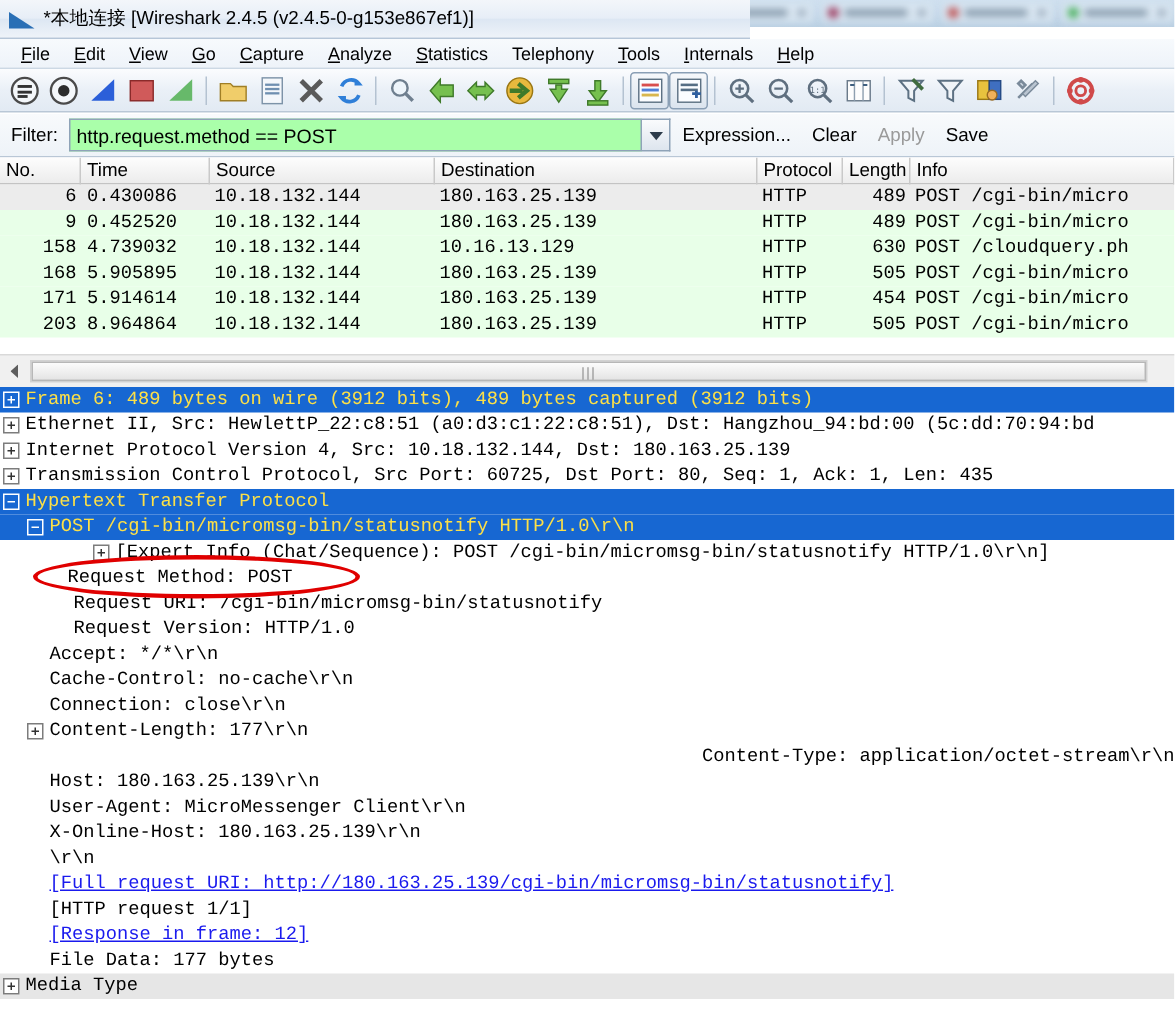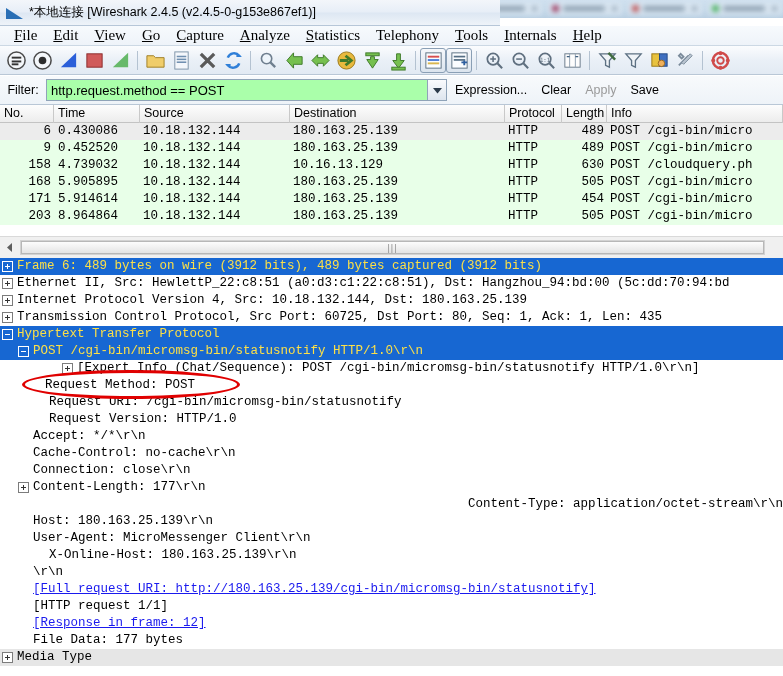--- a/index.html
+++ b/index.html
@@ -61,23 +61,22 @@
   }
 
   
   .menubar {
     position: absolute; left: 0; top: 26px; width: 783px; height: 20px;
     background: linear-gradient(to bottom,#f7fafd 0%,#eef3f9 100%);
     border-bottom: 1px solid #ccd8e4;
     display: flex; align-items: center; padding-left: 6px;
   }
   .menu-item {
-    padding: 1px 8px; font-size: 15px; color: #000; cursor: default;
+    padding: 1px 8px; font-size: 12px; color: #000; cursor: default;
     white-space: nowrap;
-    font-family: Liberation Serif, serif;
   }
   .menu-item u { text-decoration: underline; }
 
   
   .toolbar {
     position: absolute; left: 0; top: 46px; width: 783px; height: 29px;
     background: linear-gradient(to bottom,#fbfcfe 0%,#eaf0f7 50%,#e2eaf3 100%);
     border-bottom: 1px solid #b9c7d6;
     display: flex; align-items: center; padding: 0 3px;
   }
@@ -591,21 +590,21 @@
         <span class="d-txt">Content-Type: application/octet-stream\r\n</span>
       </div>
       <div class="d-row" style="padding-left: 18px;">
         <span style="display: inline-block; width: 15px; flex: 0 0 auto;"></span>
         <span class="d-txt">Host: 180.163.25.139\r\n</span>
       </div>
       <div class="d-row" style="padding-left: 18px;">
         <span style="display: inline-block; width: 15px; flex: 0 0 auto;"></span>
         <span class="d-txt">User-Agent: MicroMessenger Client\r\n</span>
       </div>
-      <div class="d-row" style="padding-left: 18px; margin-left: 16px;">
+      <div class="d-row" style="padding-left: 18px;">
         <span style="display: inline-block; width: 15px; flex: 0 0 auto;"></span>
         <span class="d-txt">X-Online-Host: 180.163.25.139\r\n</span>
       </div>
       <div class="d-row" style="padding-left: 18px;">
         <span style="display: inline-block; width: 15px; flex: 0 0 auto;"></span>
         <span class="d-txt">\r\n</span>
       </div>
       <div class="d-row" style="padding-left: 18px;">
         <span style="display: inline-block; width: 15px; flex: 0 0 auto;"></span>
         <span class="d-link">[Full request URI: http://180.163.25.139/cgi-bin/micromsg-bin/statusnotify]</span>

